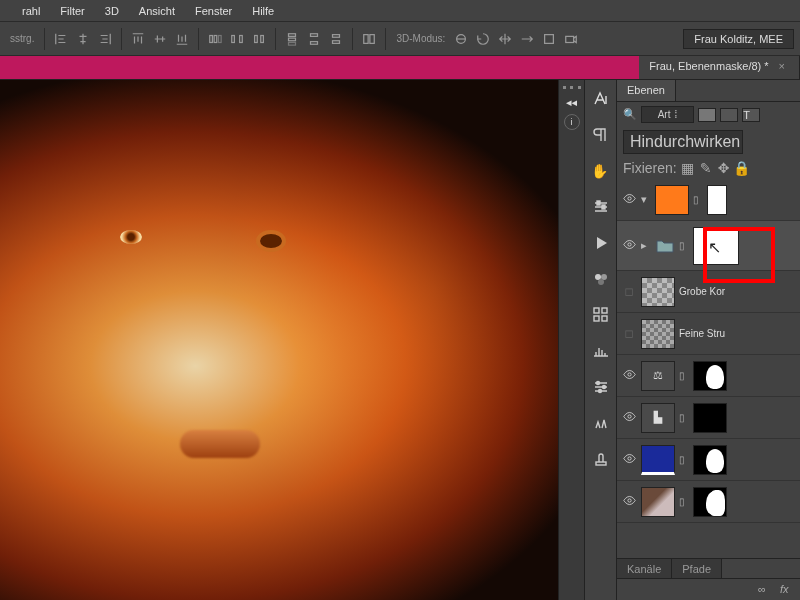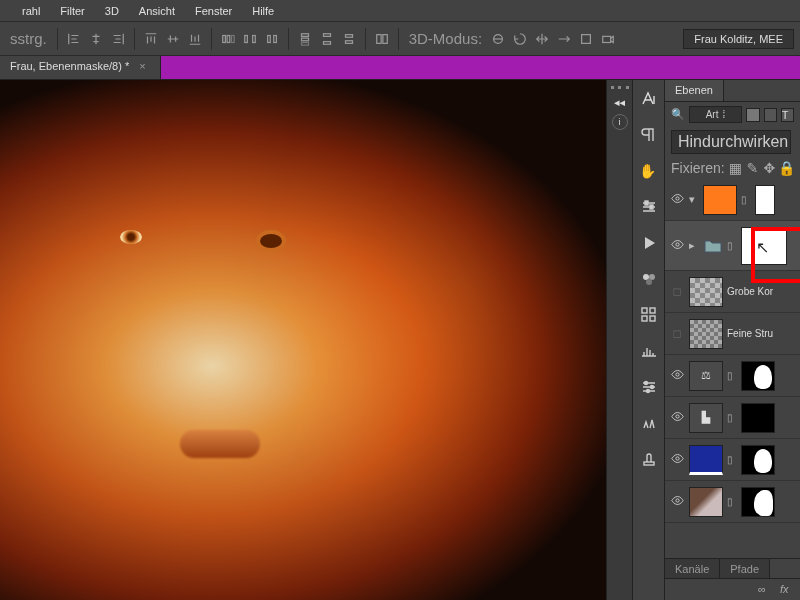--- a/index.html
+++ b/index.html
@@ -6,26 +6,26 @@
 body { background:#424242; width:800px; height:600px; overflow:hidden; color:#ddd; font-size:11px; }
 
 
 .menubar { height:22px; background:#424242; display:flex; align-items:center; padding:0 12px; border-bottom:1px solid #2a2a2a; }
 .menubar span { padding:0 10px; color:#e0e0e0; cursor:default; }
 
 
 .optbar { height:34px; background:#424242; border-bottom:1px solid #2a2a2a; display:flex; align-items:center; padding:0 6px; gap:2px; }
 .optbtn { width:20px; height:20px; display:flex; align-items:center; justify-content:center; color:#888; }
 .optbtn svg { width:14px; height:14px; stroke:#999; fill:none; stroke-width:1.4; }
-.opttxt { color:#999; font-size:15px; padding:0 4px; }
+.opttxt { color:#999; font-size:10px; padding:0 4px; }
 .sep { width:1px; height:22px; background:#2c2c2c; margin:0 4px; }
 .userbadge { margin-left:auto; background:#353535; padding:3px 10px; border:1px solid #222; color:#ddd; font-size:11px; }
 
 
-.doctabs { height:24px; background:#a21caf; border-bottom:1px solid #222; display:flex; }
+.doctabs { height:24px; background:#be185d; border-bottom:1px solid #222; display:flex;justify-content:flex-end; }
 .doctab { background:#424242; padding:4px 14px 4px 10px; color:#ddd; font-size:11px; border-right:1px solid #222; position:relative; }
 .doctab::after { content:"×"; margin-left:10px; color:#999; }
 
 
 .main { display:flex; height:calc(600px - 22px - 34px - 24px); }
 .canvas { flex:1; background:#262626; position:relative; overflow:hidden; }
 .artwork { width:100%; height:100%; background:
   radial-gradient(ellipse 420px 300px at 35% 55%, rgba(255,230,180,0.90) 0%, rgba(255,160,60,0.85) 25%, rgba(220,90,20,0.85) 50%, rgba(120,30,5,0.9) 78%, #140804 100%),
   radial-gradient(ellipse 300px 420px at 78% 40%, rgba(255,170,50,0.7) 0%, rgba(210,80,10,0.55) 35%, transparent 70%);
   position:relative;
@@ -39,21 +39,21 @@
 .ministrip .dot { width:18px; height:4px; display:flex; justify-content:space-between; }
 .ministrip .dot i{ width:3px;height:3px;background:#888;display:block;}
 .ministrip .mtab{ width:20px;height:20px;display:flex;align-items:center;justify-content:center; }
 
 
 .vicons { width:32px; background:#424242; border-left:1px solid #222; display:flex; flex-direction:column; align-items:center; padding-top:8px; gap:14px; }
 .vicons .ic { width:22px; height:22px; display:flex; align-items:center; justify-content:center; color:#ccc; }
 .vicons svg { width:18px; height:18px; stroke:#ccc; fill:none; stroke-width:1.4; }
 
 
-.panel { width:136px; background:#424242; border-left:1px solid #222; display:flex; flex-direction:column; }
+.panel { width:184px; background:#424242; border-left:1px solid #222; display:flex; flex-direction:column; }
 .ptabs { display:flex; height:22px; border-bottom:1px solid #222; }
 .ptab { padding:4px 10px; color:#ddd; font-size:11px; background:#4a4a4a; border-right:1px solid #222; }
 .ptab.off { background:#383838; color:#999; }
 .psearch { display:flex; align-items:center; gap:4px; padding:4px 6px; }
 .psearch .sel { background:#333; border:1px solid #222; padding:2px 16px; color:#ccc; font-size:10px; display:flex; align-items:center; gap:4px;}
 .pblend { padding:3px 6px; }
 .pblend .sel{ background:#333;border:1px solid #222;padding:2px 6px;color:#ccc;font-size:16px;width:120px;display:inline-block;}
 .plock { padding:3px 6px; display:flex; align-items:center; gap:4px; color:#aaa; font-size:14px;}
 .plock .lic{ width:14px;height:14px;display:inline-flex;align-items:center;justify-content:center;}
 

